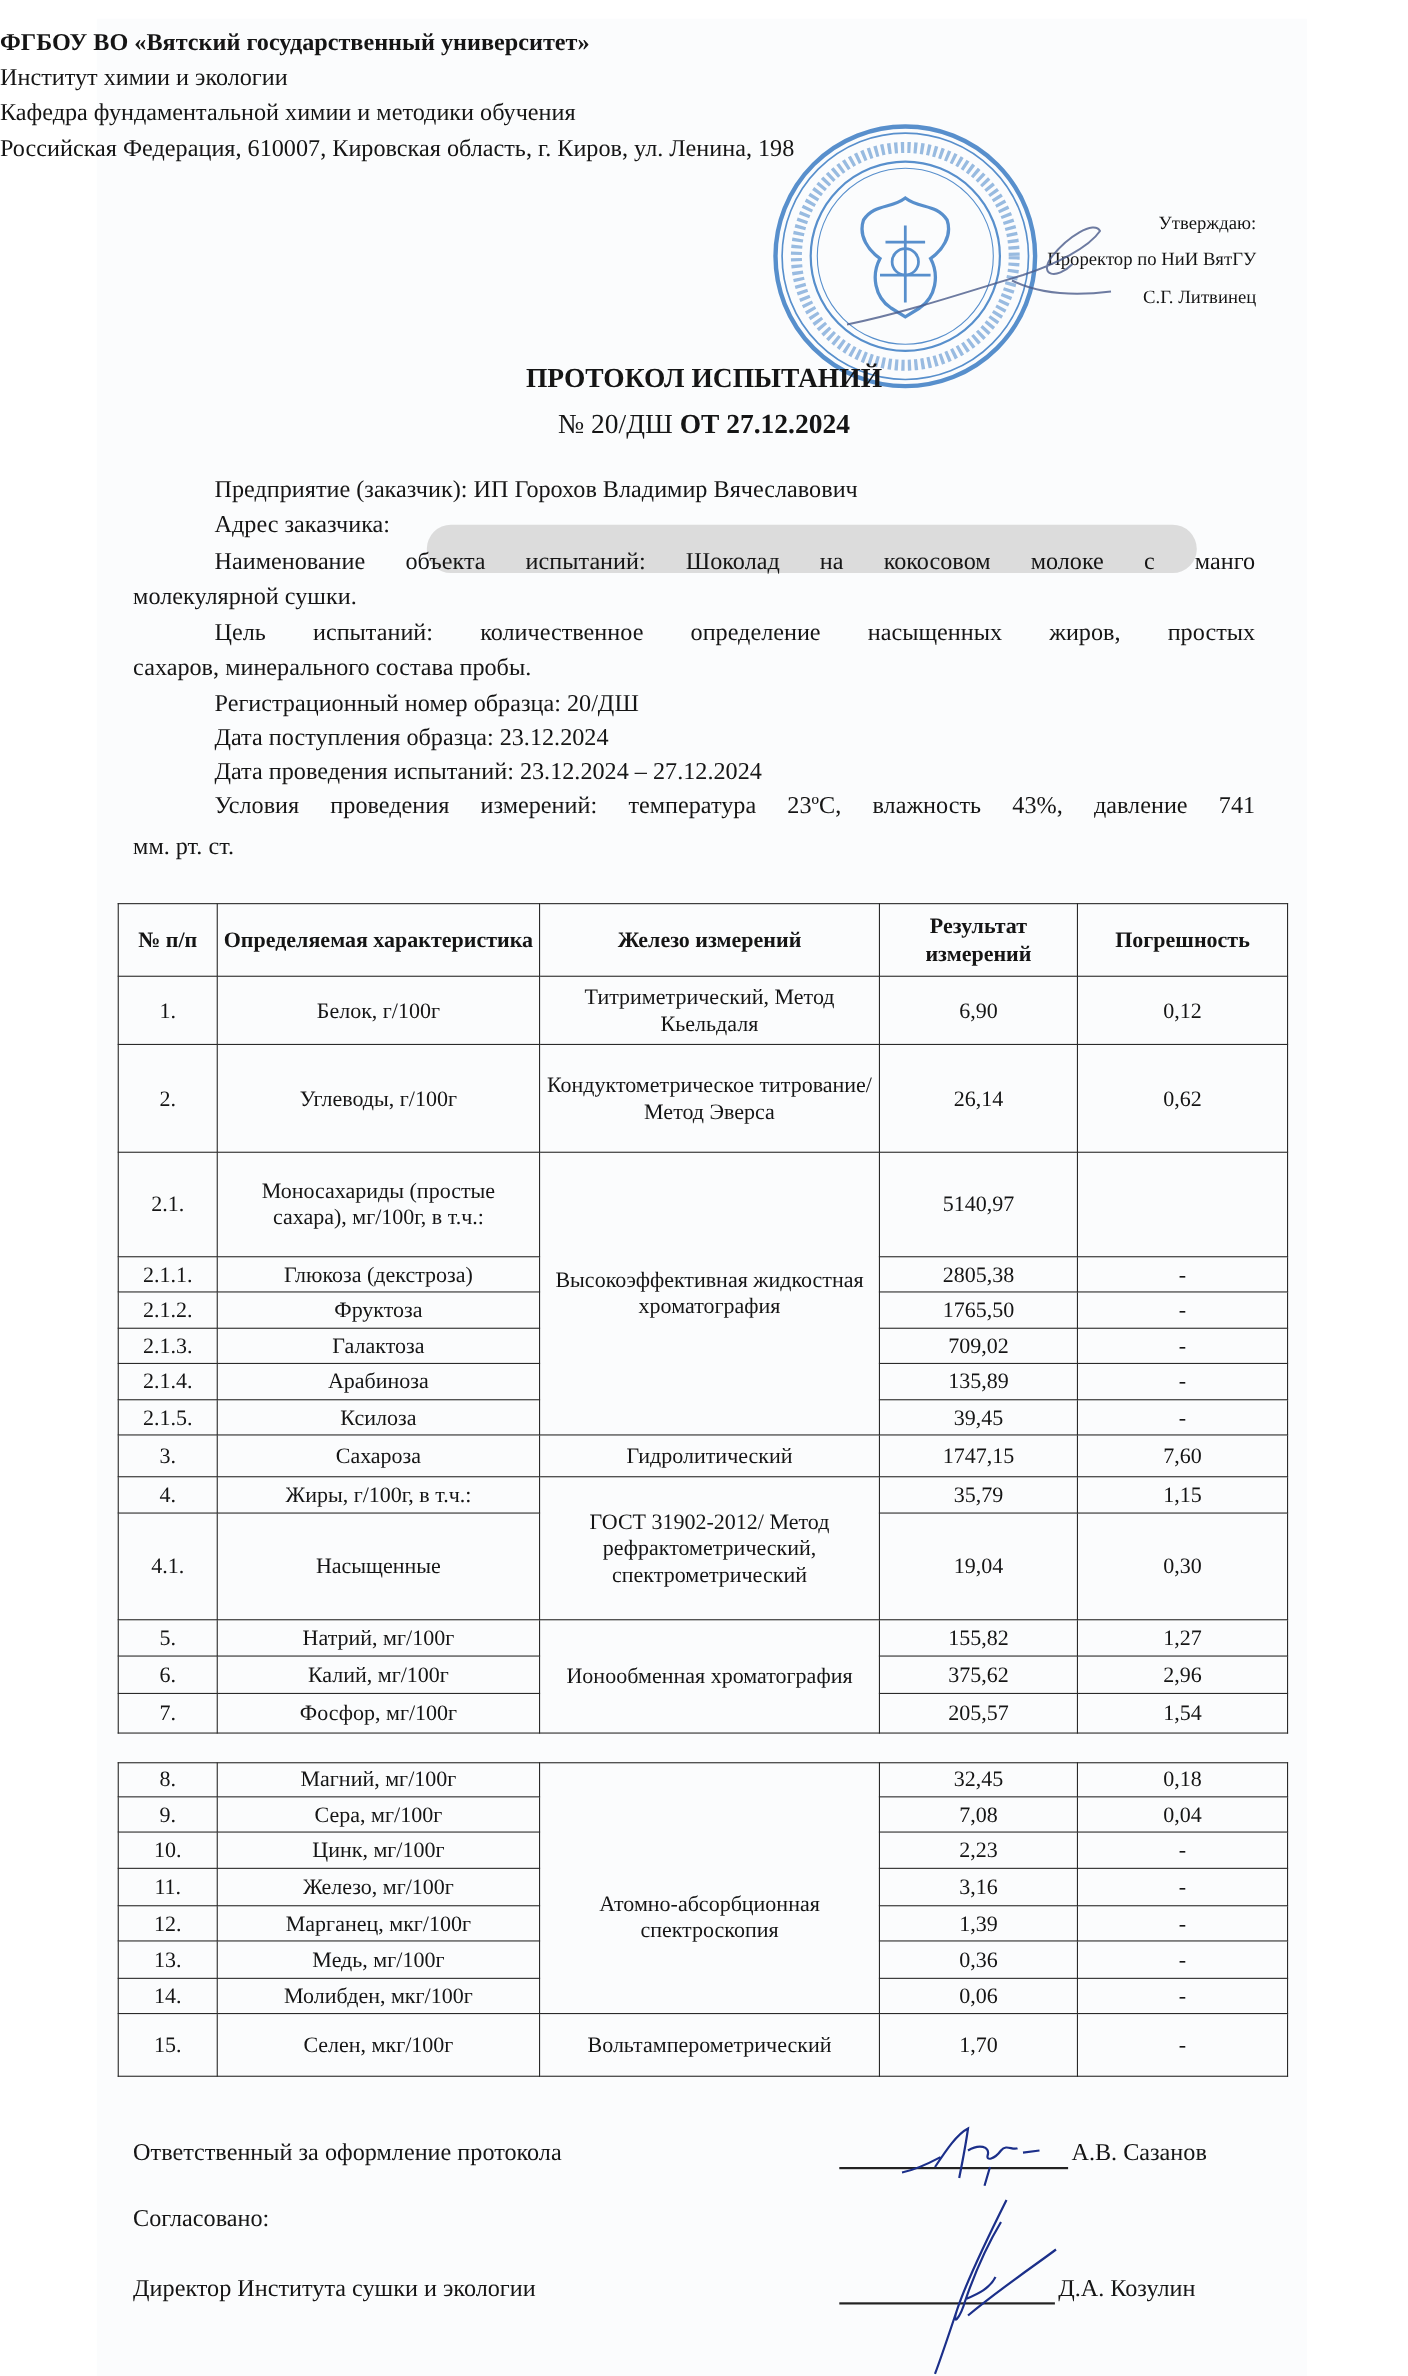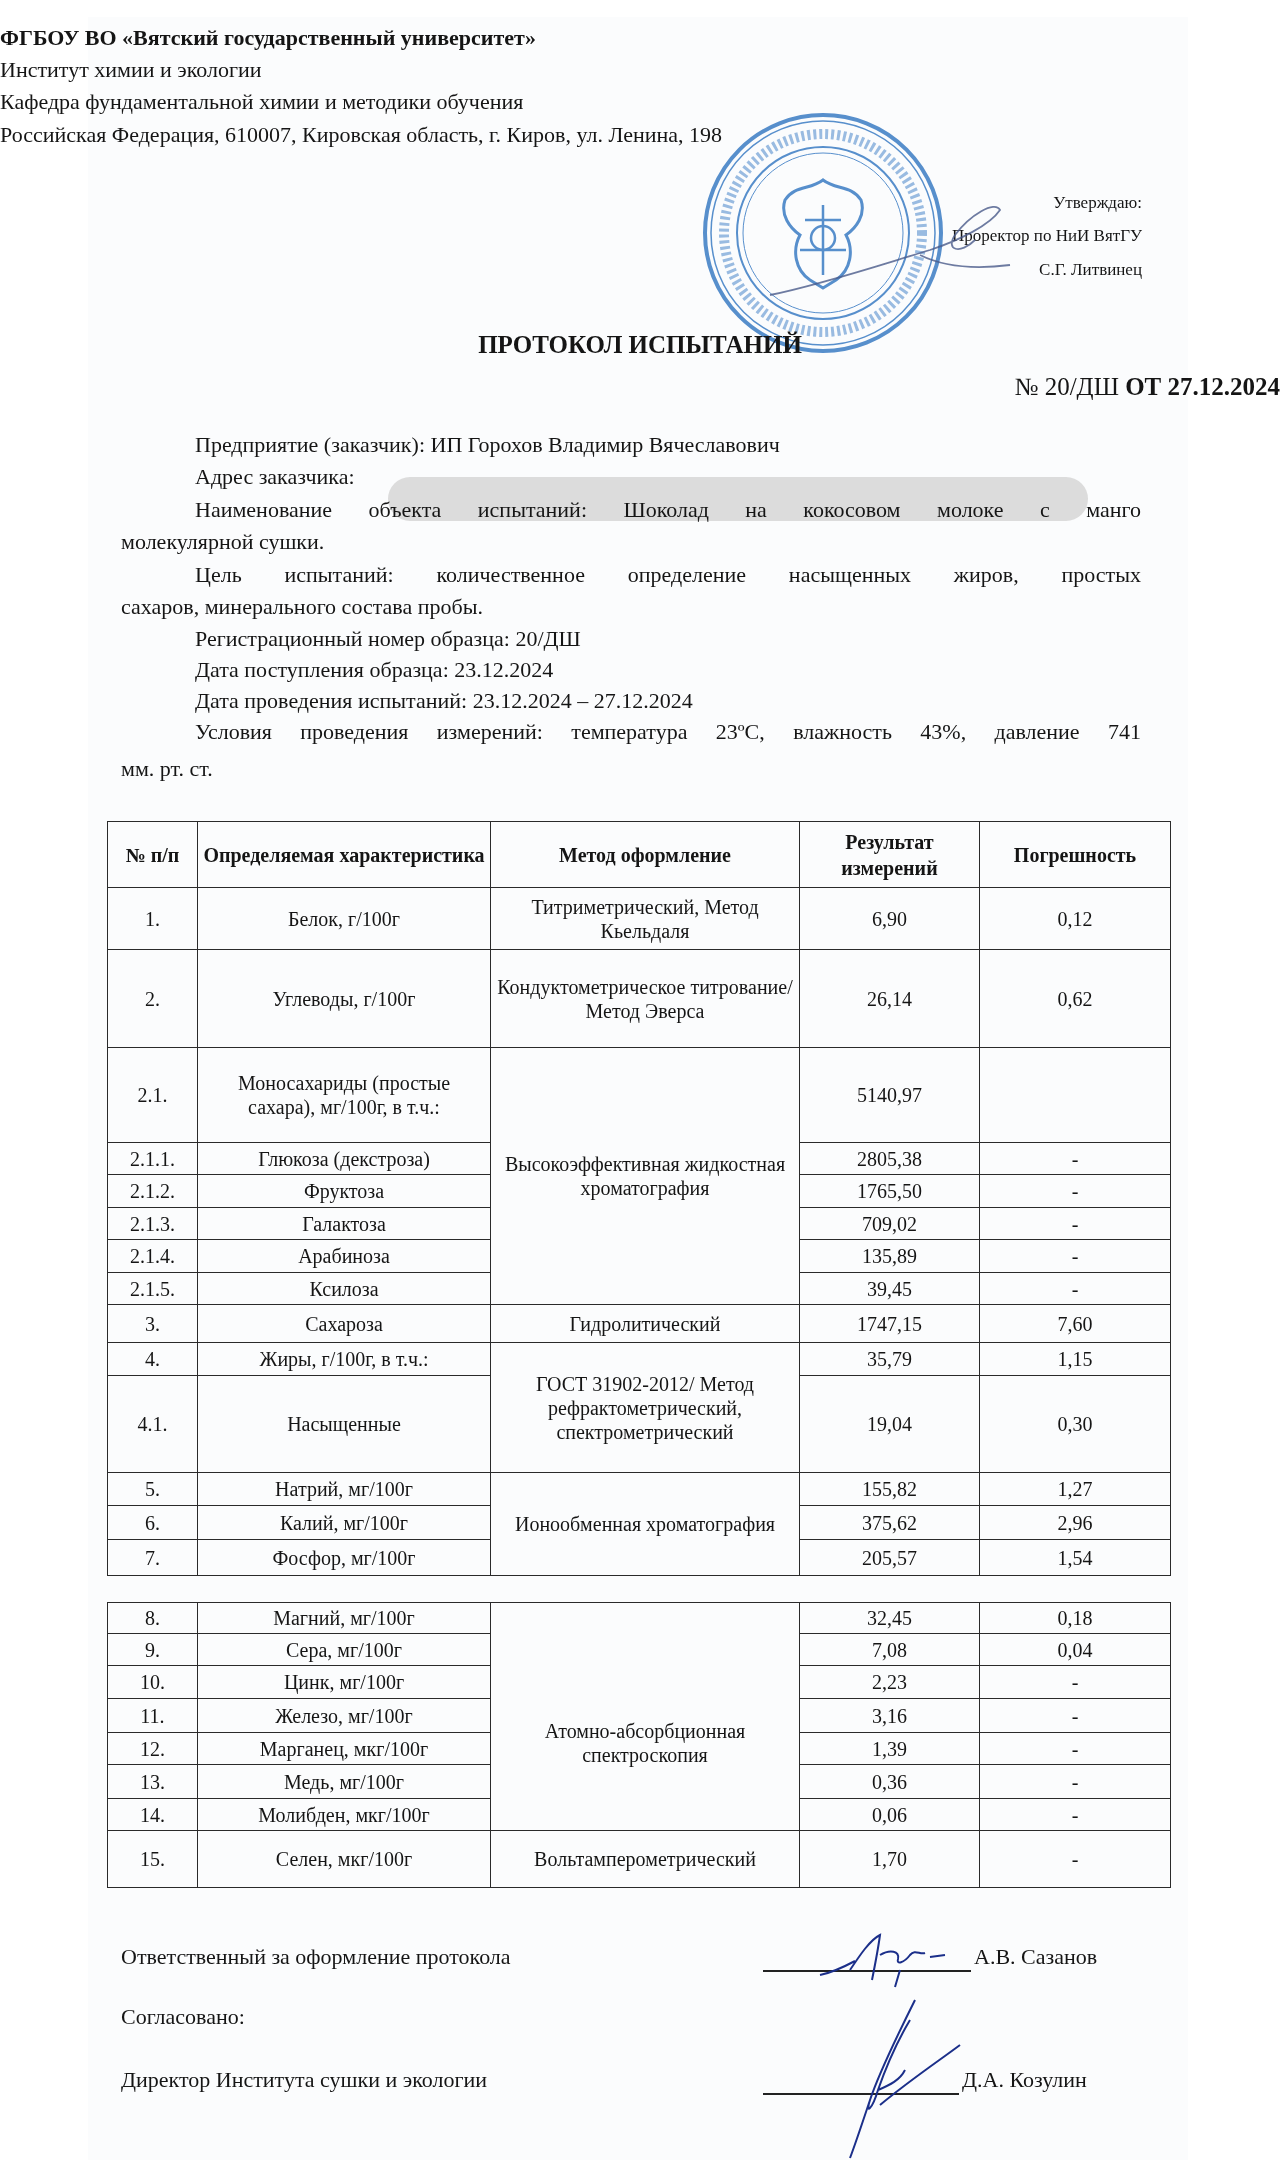--- a/index.html
+++ b/index.html
@@ -51,21 +51,21 @@
 </svg>
 
 <div class="abs appr" style="top:188px">Утверждаю:</div>
 <div class="abs appr" style="top:221px">Проректор по НиИ ВятГУ</div>
 <div class="abs appr" style="top:255px">С.Г. Литвинец</div>
 <svg class="abs" style="left:760px;top:195px" width="260" height="110" viewBox="0 0 260 110">
   <path d="M10 100 C60 90 120 70 170 55 C200 45 230 30 240 15 C235 5 210 20 195 40 C185 55 200 60 215 45 M160 60 C180 70 210 75 250 70" fill="none" stroke="#4a5a8a" stroke-width="1.8" opacity="0.8"></path>
 </svg>
 
 <div class="abs title" style="top:328px">ПРОТОКОЛ ИСПЫТАНИЙ</div>
-<div class="abs" style="left:0;width:1280px;top:370px;text-align:right;font-size:25px;line-height:34px;">
+<div class="abs" style="left:0;width:1280px;top:370px;text-align:center;font-size:25px;line-height:34px;">
   <span>№ 20/ДШ</span>
   <span class="bold">ОТ 27.12.2024</span>
 </div>
 
 <div class="abs body-line indent" style="top:429px">Предприятие (заказчик): ИП Горохов Владимир Вячеславович</div>
 <div class="abs body-line indent" style="top:461px">Адрес заказчика:</div>
 <div class="redact"></div>
 <div class="abs body-line indent justify" style="top:494px">Наименование объекта испытаний: Шоколад на кокосовом молоке с манго</div>
 <div class="abs body-line" style="top:526px">молекулярной сушки.</div>
 <div class="abs body-line indent justify" style="top:559px">Цель испытаний: количественное определение насыщенных жиров, простых</div>
@@ -81,21 +81,21 @@
       <col class="c1">
       <col class="c2">
       <col class="c3">
       <col class="c4">
       <col class="c5">
     </colgroup>
   <tbody>
       <tr style="height:66px">
     <th>№ п/п</th>
     <th>Определяемая характеристика</th>
-    <th>Метод оформление</th>
+    <th>Железо измерений</th>
     <th>Результат измерений</th>
     <th>Погрешность</th>
   </tr>
   <tr style="height:62px">
     <td>1.</td>
     <td>Белок, г/100г</td>
     <td>Титриметрический, Метод Кьельдаля</td>
     <td>6,90</td>
     <td>0,12</td>
   </tr>

